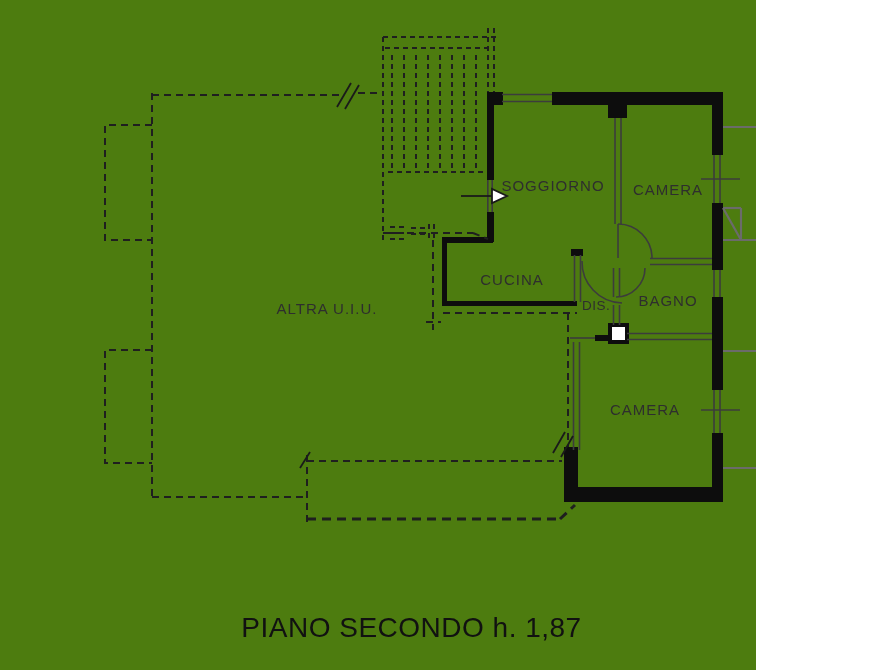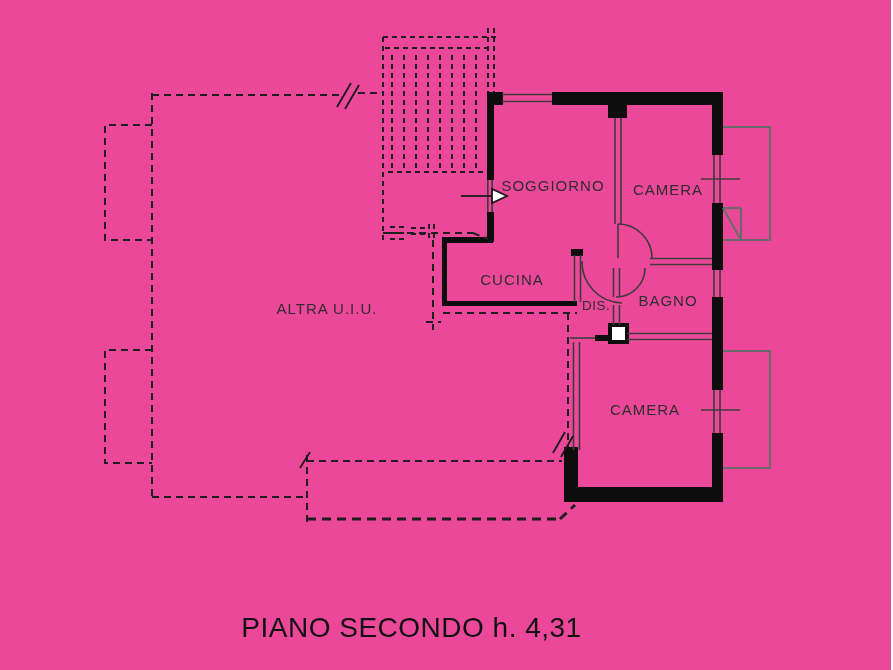--- a/index.html
+++ b/index.html
@@ -1,19 +1,19 @@
 <!DOCTYPE html>
 <html><head>
 <meta charset="utf-8">
 <style>
   html,body{margin:0;padding:0;background:#ffffff;}
   #stage{
     position:relative;
-    width:891px;height:670px;
-    background:#ec4899;
+    width:756px;height:670px;
+    background:#4d7c0f;
     overflow:hidden;
     font-family:"Liberation Sans", sans-serif;
   }
   #plan-svg{position:absolute;left:0;top:0;width:893px;height:670px;}
   .room-label{
     font-family:"Liberation Sans", sans-serif;
     font-size:15px;
     letter-spacing:1px;
   }
   .small-label{
@@ -198,14 +198,14 @@
       <text class="room-label" x="553" y="191" text-anchor="middle">SOGGIORNO</text>
       <text class="room-label" x="668" y="195" text-anchor="middle">CAMERA</text>
       <text class="room-label" x="512" y="285" text-anchor="middle">CUCINA</text>
       <text class="small-label" x="582" y="310" text-anchor="start">DIS.</text>
       <text class="room-label" x="668" y="306" text-anchor="middle">BAGNO</text>
       <text class="room-label" x="645" y="415" text-anchor="middle">CAMERA</text>
       <text class="room-label" x="327" y="314" text-anchor="middle">ALTRA U.I.U.</text>
     </g>
   </svg>
 
-  <div id="caption">PIANO SECONDO h. 4,31</div>
+  <div id="caption">PIANO SECONDO h. 1,87</div>
 </div>
 
 </body></html>

